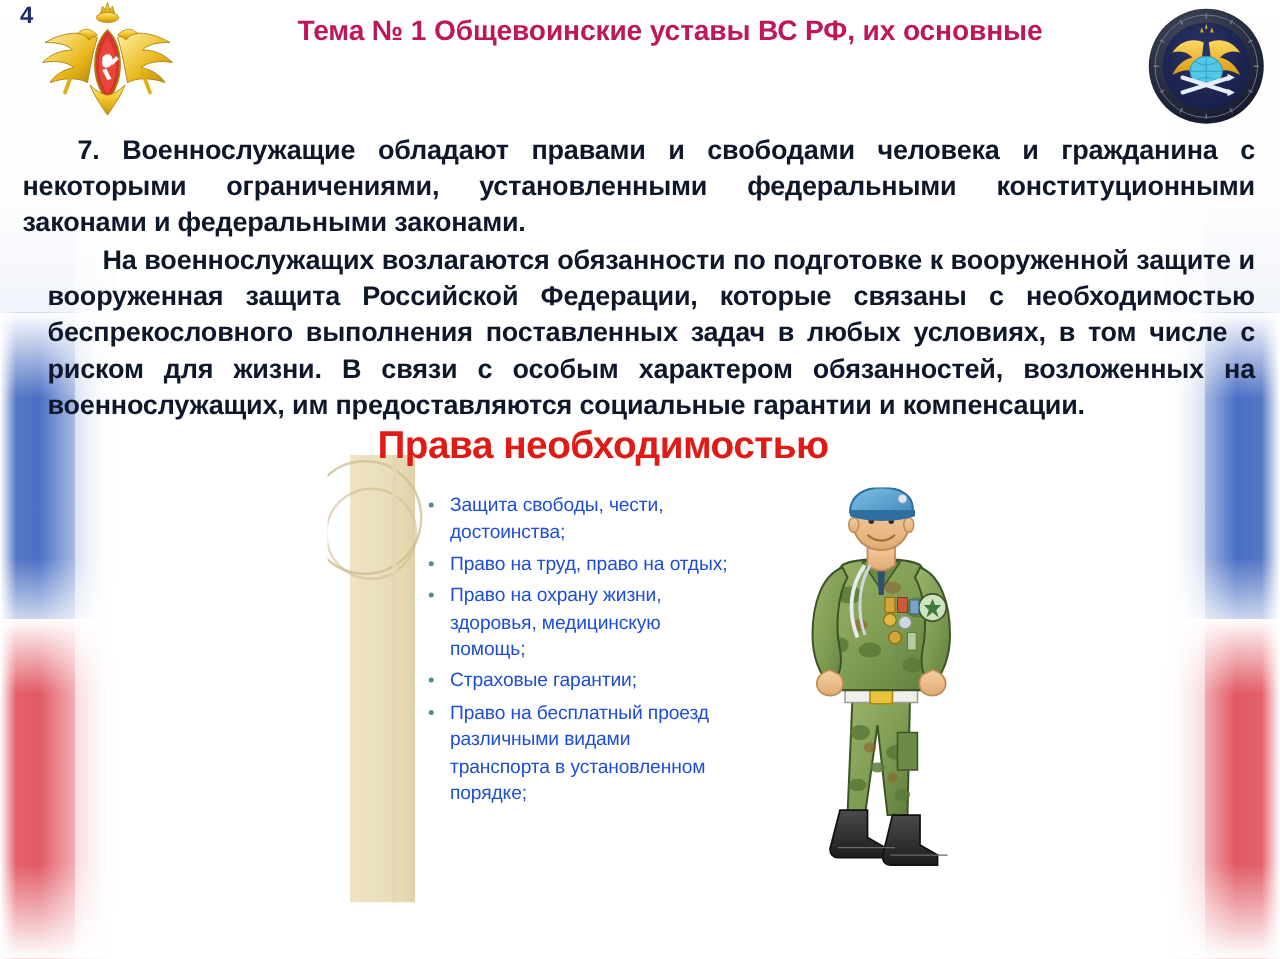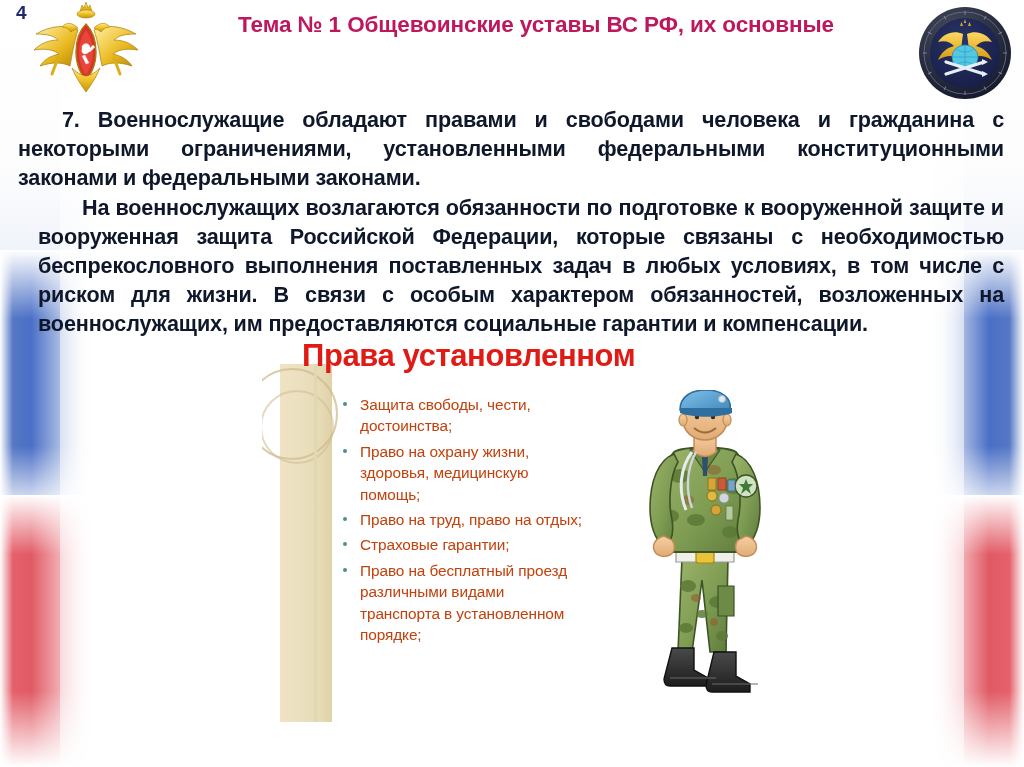--- a/index.html
+++ b/index.html
@@ -212,21 +212,21 @@
     padding: 0;
     list-style: none;
     z-index: 2;
   }
   .info-list li {
     position: relative;
     padding-left: 22px;
     margin-bottom: 4px;
     font-size: 15.4px;
     line-height: 21.4px;
-    color: #c2410c;
+    color: #1d4ed8;
     letter-spacing: -0.1px;
   }
   .info-list li::before {
     content: "";
     position: absolute;
     left: 5px;
     top: 8px;
     width: 4px;
     height: 4px;
     border-radius: 50%;
@@ -346,26 +346,26 @@
   <div class="body-copy">
     <p class="p1">7. Военнослужащие обладают правами и свободами человека и гражданина с некоторыми ограничениями, установленными федеральными конституционными законами и федеральными законами.</p>
     <p class="p2">На военнослужащих возлагаются обязанности по подготовке к вооруженной защите и вооруженная защита Российской Федерации, которые связаны с необходимостью беспрекословного выполнения поставленных задач в любых условиях, в том числе с риском для жизни. В связи с особым характером обязанностей, возложенных на военнослужащих, им предоставляются социальные гарантии и компенсации.</p>
   </div>
 
   <div class="infographic">
 
     <div class="info-tan"></div>
     <div class="info-tan-line"></div>
 
-    <div class="info-title">Права установленном</div>
+    <div class="info-title">Права необходимостью</div>
 
     <ul class="info-list">
       <li>Защита свободы, чести, достоинства;</li>
+      <li>Право на труд, право на отдых;</li>
       <li>Право на охрану жизни, здоровья, медицинскую помощь;</li>
-      <li>Право на труд, право на отдых;</li>
       <li>Страховые гарантии;</li>
       <li>Право на бесплатный проезд различными видами транспорта в установленном порядке;</li>
     </ul>
 
     <svg class="soldier" viewBox="0 0 160 318">
       <defs>
         <linearGradient id="camo" x1="0" y1="0" x2="1" y2="1">
           <stop offset="0%" stop-color="#9cb46a"></stop>
           <stop offset="55%" stop-color="#7e9c52"></stop>
           <stop offset="100%" stop-color="#5f7c3c"></stop>

